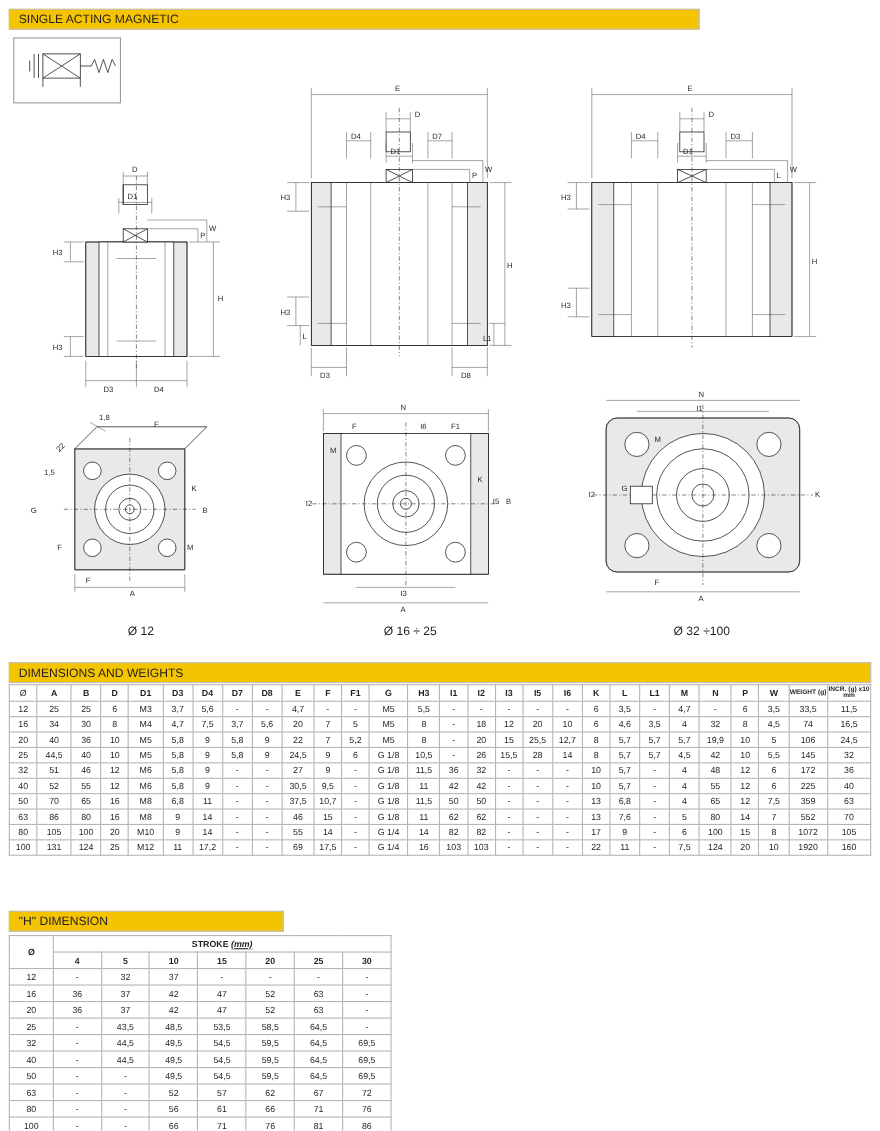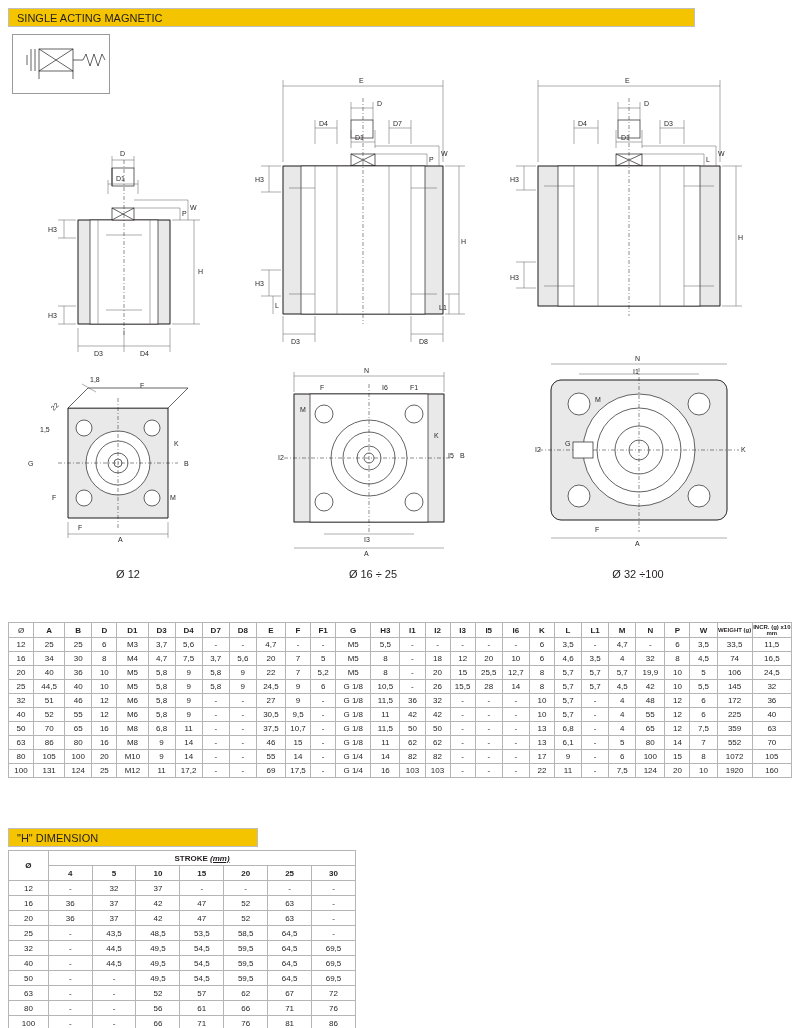--- a/index.html
+++ b/index.html
@@ -8,21 +8,21 @@
 
   
   .bar{
     background:#f5c400;
     color:#231f20;
     font-size:11px;
     padding:4px 8px;
     border:1px solid #bfbfbf;
     box-sizing:border-box;
   }
-  .bar.top{position:absolute;left:8px;top:8px;width:687px;height:19px;line-height:11px;}
+  .bar.top{position:absolute;left:8px;top:8px;width:628px;height:19px;line-height:11px;}
 
   
   .drawings{position:absolute;left:8px;top:30px;width:784px;height:570px;}
   .icon-box{
     position:absolute;left:4px;top:4px;width:96px;height:58px;
     border:1px solid #9a9a9a;background:#fff;
   }
 
   .caption{
     position:absolute;font-size:11px;color:#231f20;text-align:center;
@@ -377,20 +377,21 @@
       <text class="dimtxt" x="82" y="182">F</text>
       <text class="dimtxt" x="122" y="196">A</text>
       <line x1="38" y1="188" x2="214" y2="188" class="ln-thin"></line>
     </svg>
 
     <div class="caption" style="left:60px;top:538px;width:120px;">Ø 12</div>
     <div class="caption" style="left:300px;top:538px;width:130px;text-align:center;">Ø 16 ÷ 25</div>
     <div class="caption" style="left:560px;top:538px;width:140px;">Ø 32 ÷100</div>
   </div>
 
+  <div class="bar" style="position:absolute;left:8px;top:602px;width:784px;height:19px;line-height:11px;">DIMENSIONS AND WEIGHTS</div>
 
   <table class="dims-table">
     <thead>
       <tr>
         <th style="width:24px;">Ø</th>
         <th style="width:30px;">A</th>
         <th style="width:26px;">B</th>
         <th style="width:24px;">D</th>
         <th style="width:30px;">D1</th>
         <th style="width:26px;">D3</th>
@@ -643,21 +644,21 @@
           <td>15</td>
           <td>-</td>
           <td>G 1/8</td>
           <td>11</td>
           <td>62</td>
           <td>62</td>
           <td>-</td>
           <td>-</td>
           <td>-</td>
           <td>13</td>
-          <td>6,1</td>
+          <td>7,6</td>
           <td>-</td>
           <td>5</td>
           <td>80</td>
           <td>14</td>
           <td>7</td>
           <td>552</td>
           <td>70</td>
         </tr>
       <tr>
           <td>80</td>

